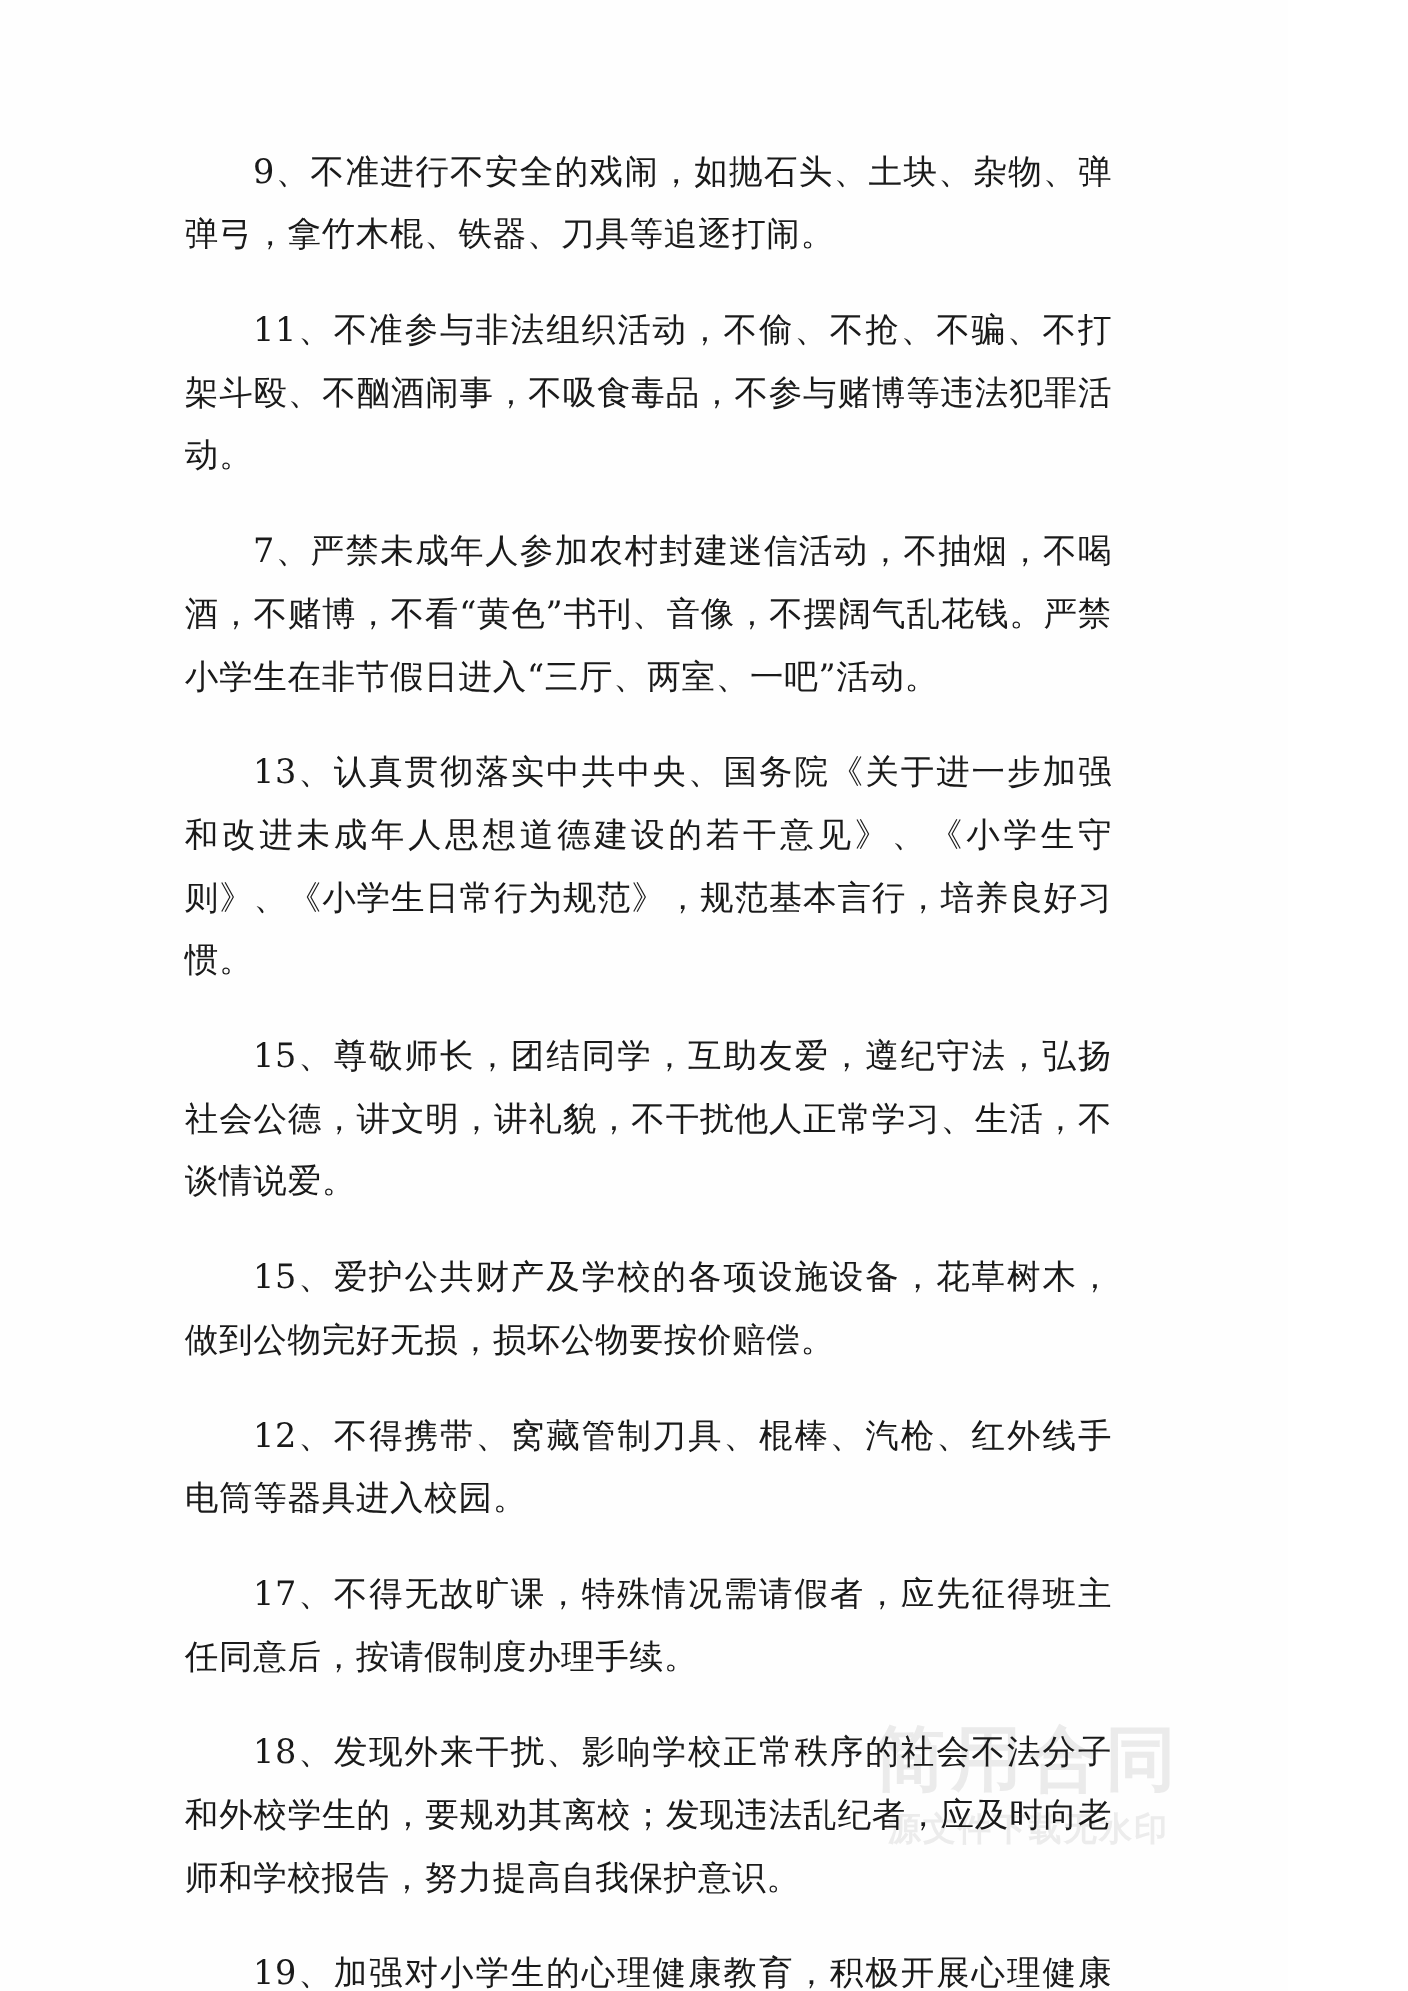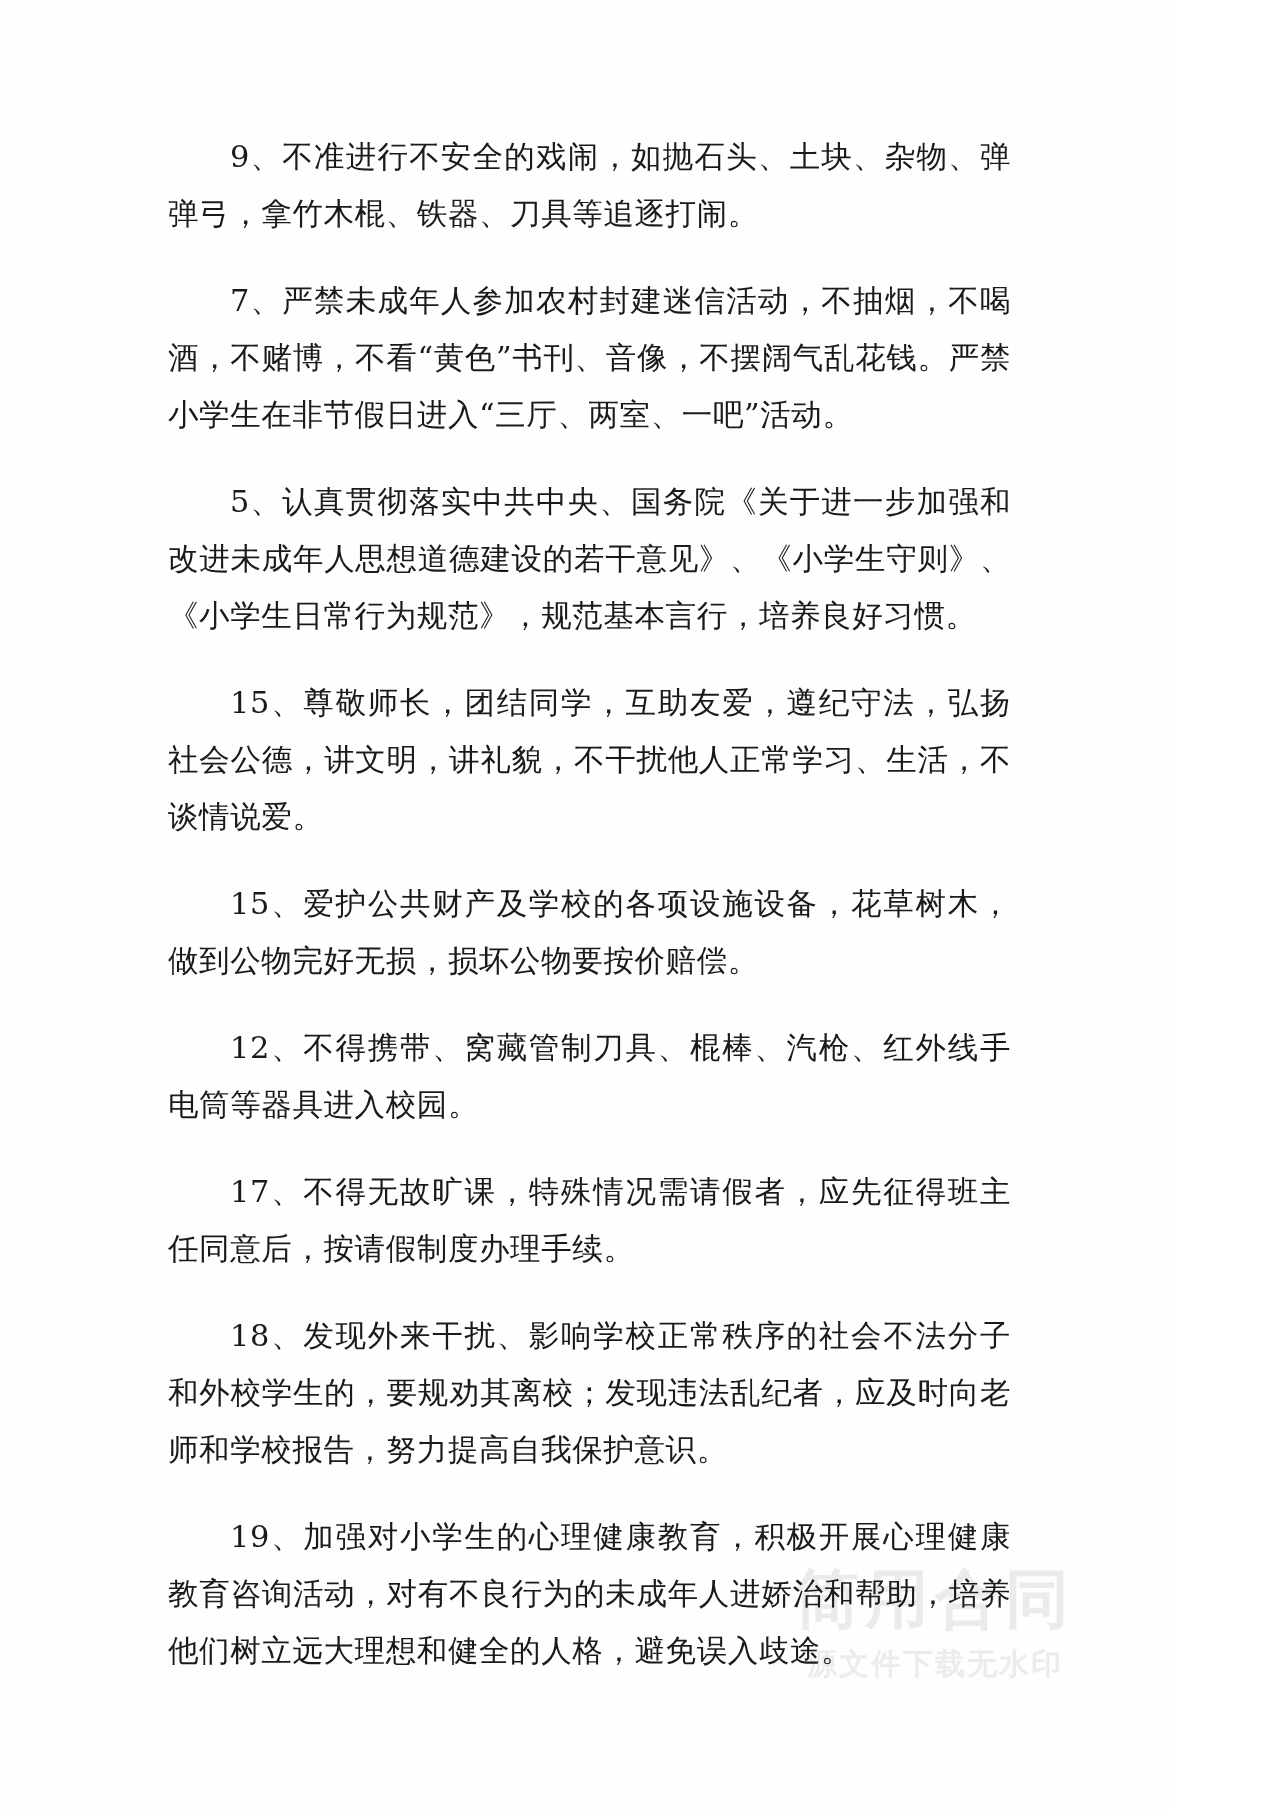--- a/index.html
+++ b/index.html
@@ -76,22 +76,23 @@
     white-space: nowrap;
   }
 </style>
 </head>
 <body>
 
 <div class="page">
 
   <div class="doc-body">
     <p class="para">9、不准进行不安全的戏闹，如抛石头、土块、杂物、弹弹弓，拿竹木棍、铁器、刀具等追逐打闹。</p>
+    <p class="para">11、不准参与非法组织活动，不偷、不抢、不骗、不打架斗殴、不酗酒闹事，不吸食毒品，不参与赌博等违法犯罪活动。</p>
     <p class="para">7、严禁未成年人参加农村封建迷信活动，不抽烟，不喝酒，不赌博，不看“黄色”书刊、音像，不摆阔气乱花钱。严禁小学生在非节假日进入“三厅、两室、一吧”活动。</p>
-    <p class="para">5、认真贯彻落实中共中央、国务院《关于进一步加强和改进未成年人思想道德建设的若干意见》、《小学生守则》、《小学生日常行为规范》，规范基本言行，培养良好习惯。</p>
+    <p class="para">13、认真贯彻落实中共中央、国务院《关于进一步加强和改进未成年人思想道德建设的若干意见》、《小学生守则》、《小学生日常行为规范》，规范基本言行，培养良好习惯。</p>
     <p class="para">15、尊敬师长，团结同学，互助友爱，遵纪守法，弘扬社会公德，讲文明，讲礼貌，不干扰他人正常学习、生活，不谈情说爱。</p>
     <p class="para">15、爱护公共财产及学校的各项设施设备，花草树木，做到公物完好无损，损坏公物要按价赔偿。</p>
     <p class="para">12、不得携带、窝藏管制刀具、棍棒、汽枪、红外线手电筒等器具进入校园。</p>
     <p class="para">17、不得无故旷课，特殊情况需请假者，应先征得班主任同意后，按请假制度办理手续。</p>
     <p class="para">18、发现外来干扰、影响学校正常秩序的社会不法分子和外校学生的，要规劝其离校；发现违法乱纪者，应及时向老师和学校报告，努力提高自我保护意识。</p>
     <p class="para">19、加强对小学生的心理健康教育，积极开展心理健康教育咨询活动，对有不良行为的未成年人进娇治和帮助，培养他们树立远大理想和健全的人格，避免误入歧途。</p>
 
   </div>
 
   <div class="watermark">

